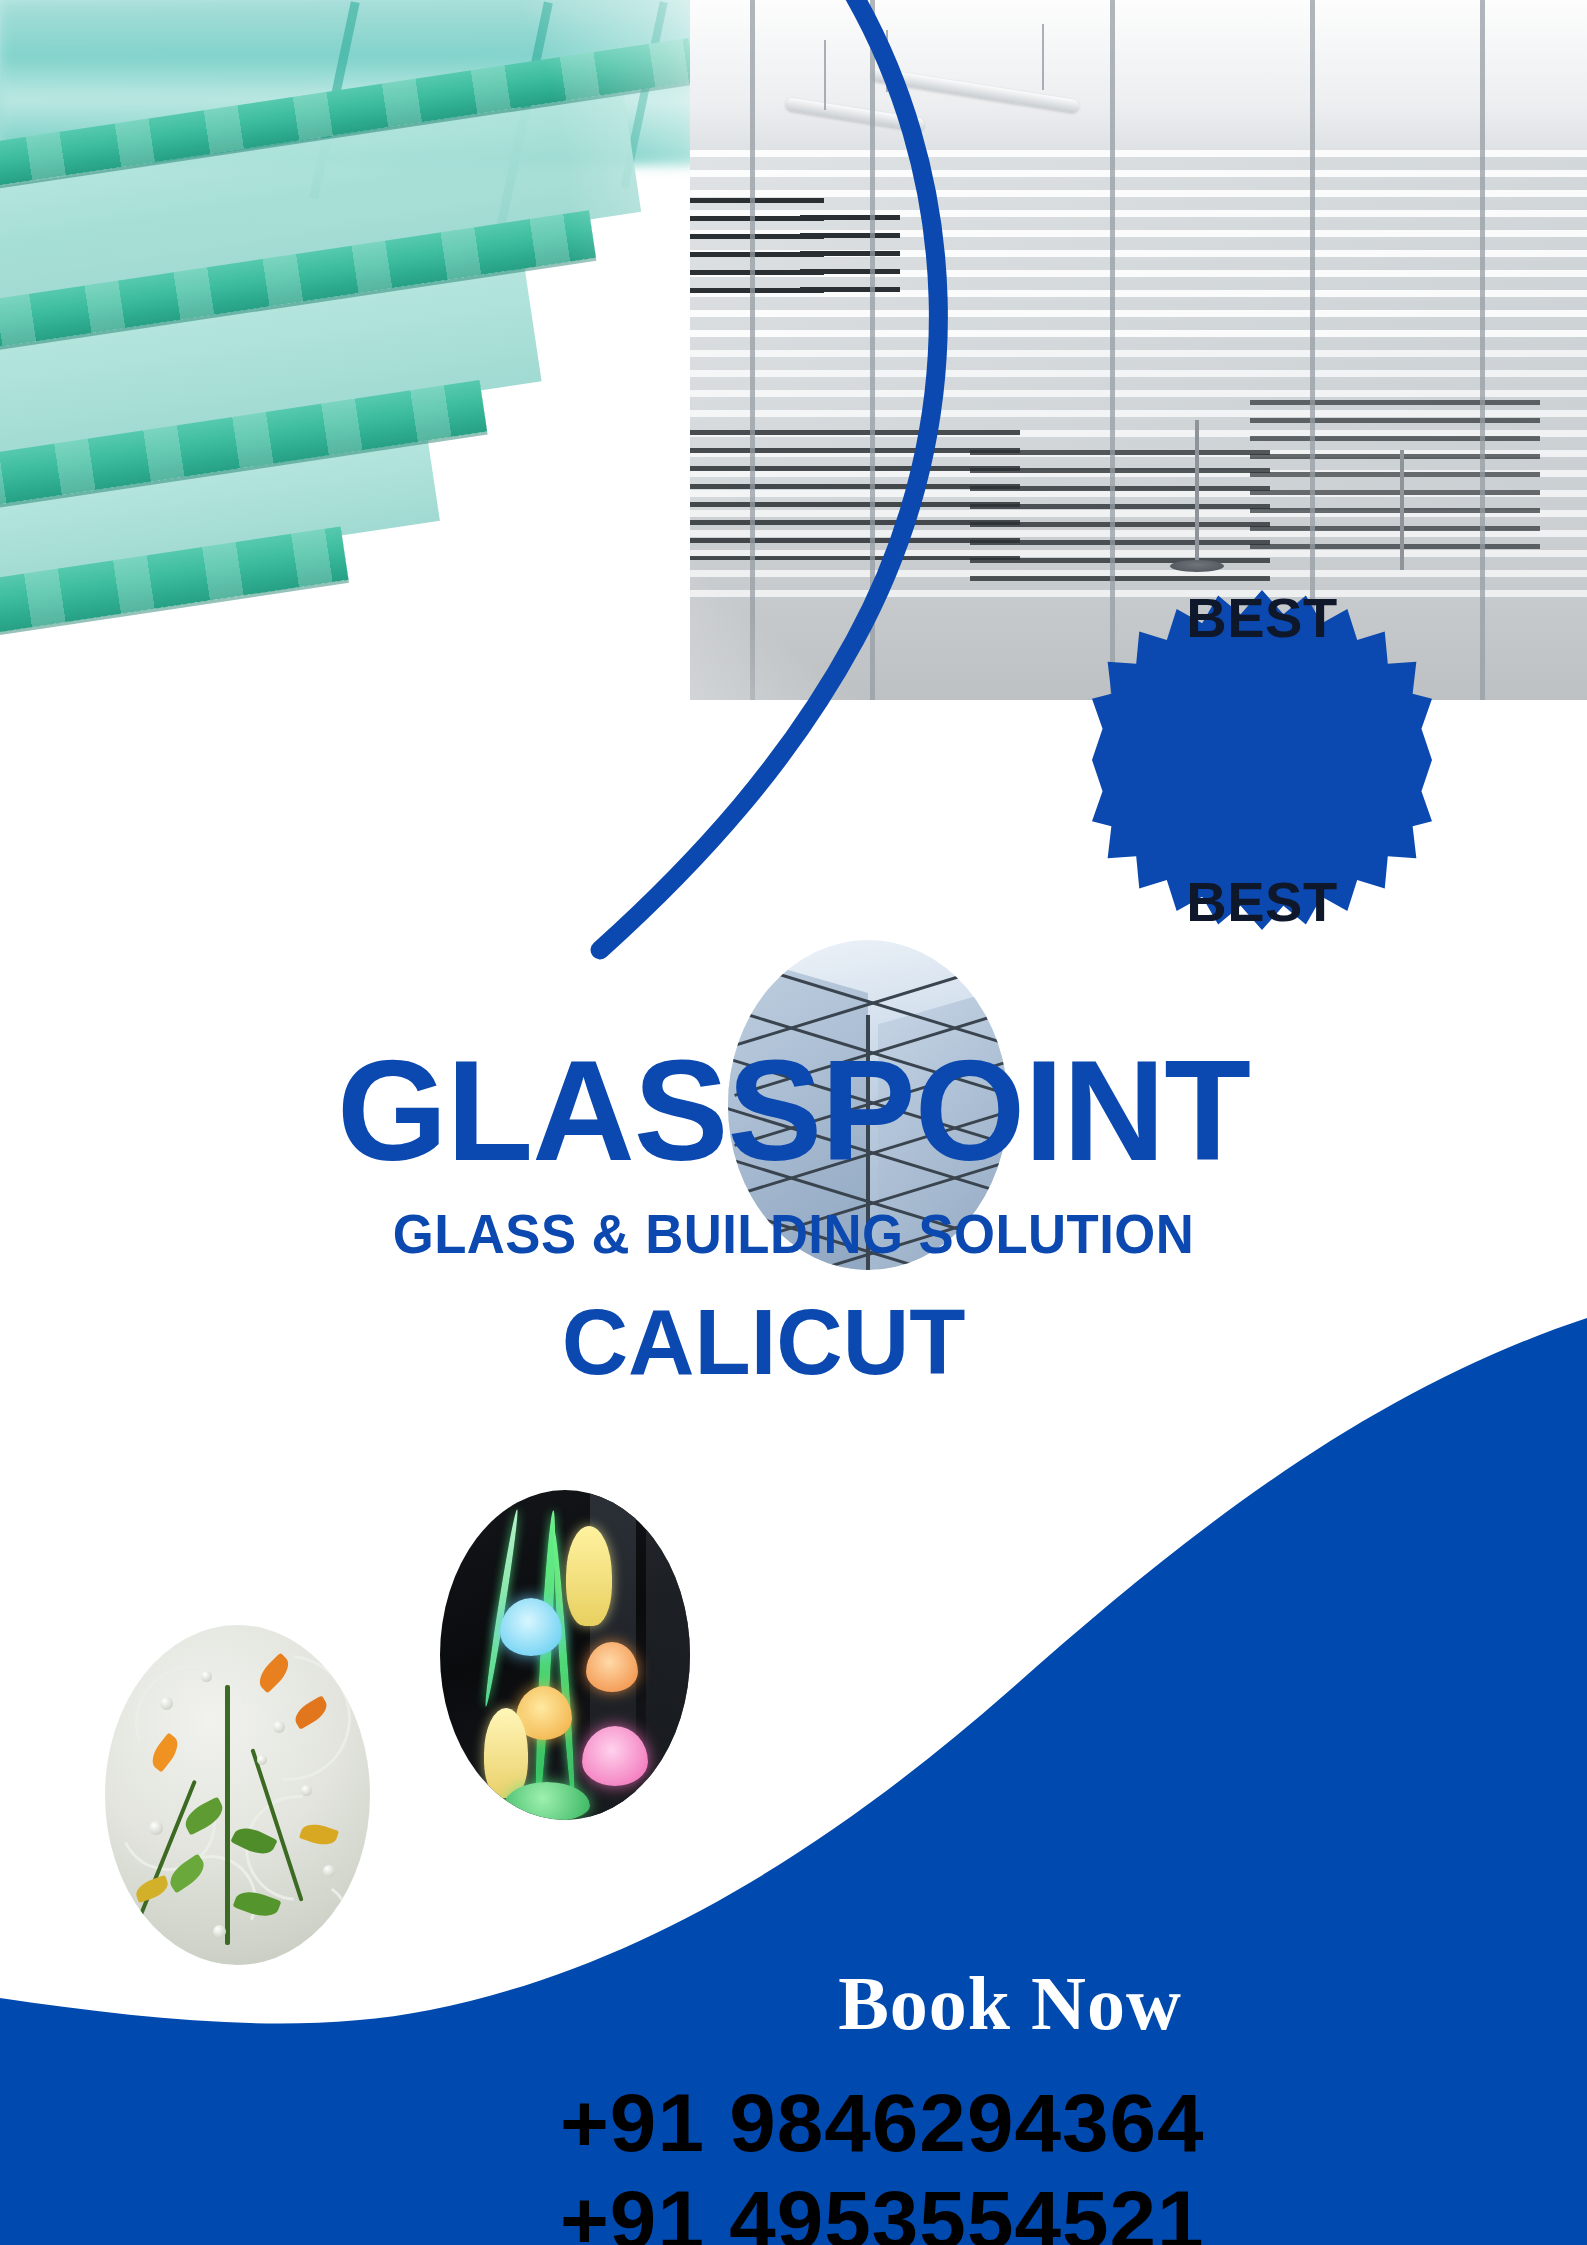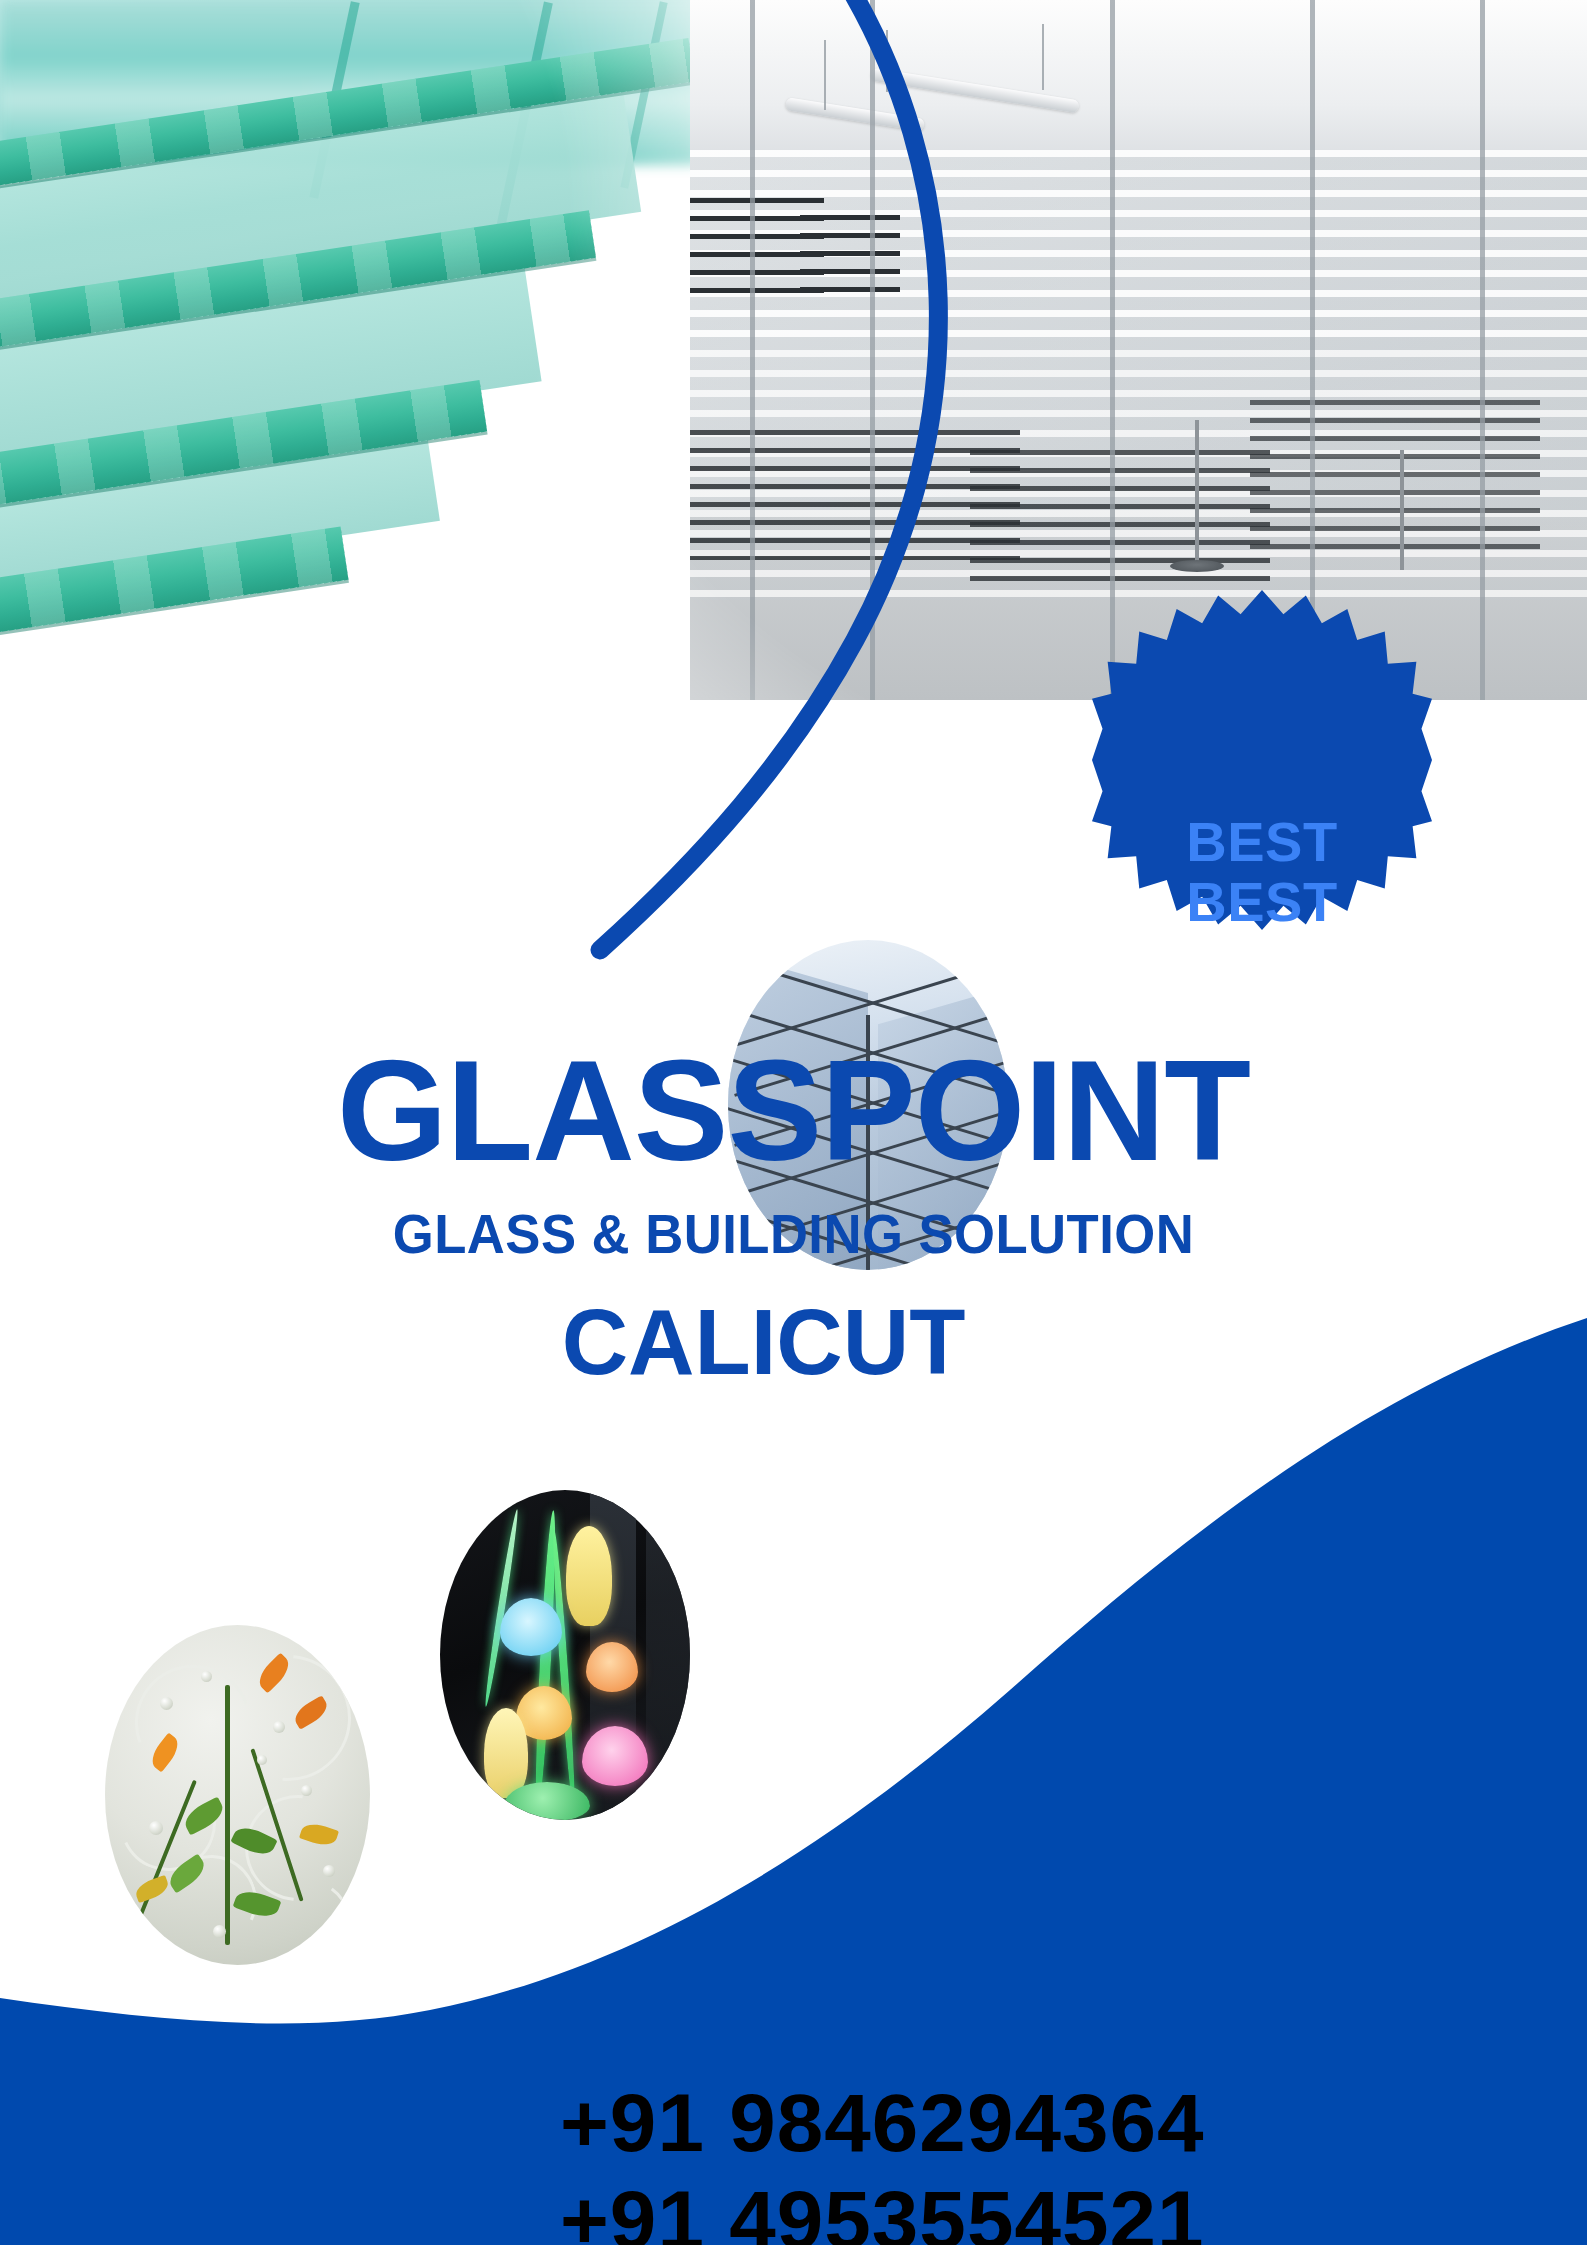--- a/index.html
+++ b/index.html
@@ -81,22 +81,22 @@
     filter:drop-shadow(0 0 5px #ffffff) drop-shadow(0 0 10px #ffffff) drop-shadow(0 0 16px rgba(255,255,255,.85));
     clip-path:polygon(
       50% 0%,56.3% 7.1%,62.9% 1.6%,67.6% 9.8%,75.1% 5.6%,78% 14.7%,86.1% 12.2%,87% 21.7%,95.4% 21.1%,94.3% 30.5%,
       100% 32%,96.9% 40.8%,100% 50%,96.9% 59.2%,100% 68%,94.3% 69.5%,95.4% 78.9%,87% 78.3%,86.1% 87.8%,78% 85.3%,
       75.1% 94.4%,67.6% 90.2%,62.9% 98.4%,56.3% 92.9%,50% 100%,43.7% 92.9%,37.1% 98.4%,32.4% 90.2%,24.9% 94.4%,
       22% 85.3%,13.9% 87.8%,13% 78.3%,4.6% 78.9%,5.7% 69.5%,0% 68%,3.1% 59.2%,0% 50%,3.1% 40.8%,0% 32%,
       5.7% 30.5%,4.6% 21.1%,13% 21.7%,13.9% 12.2%,22% 14.7%,24.9% 5.6%,32.4% 9.8%,37.1% 1.6%,43.7% 7.1%);
   }
   .badge-text{
     position:absolute;inset:0;display:flex;flex-direction:column;
-    align-items:center;justify-content:flex-end;gap:4px;
-    color:#3b82f6;font-weight:bold;letter-spacing:.5px;line-height:1;
+    align-items:center;justify-content:space-between;gap:4px;
+    color:#0f172a;font-weight:bold;letter-spacing:.5px;line-height:1;
   }
   .badge-text span{display:block;text-align:center;font-size:56px;}
 
   
   .wave-svg{position:absolute;left:0;top:0;width:1587px;height:2245px;pointer-events:none;}
 
   
   .brand{position:absolute;left:0;top:1040px;width:1587px;text-align:center;}
   .brand-name{
     color:#0b49b0;font-weight:bold;font-size:142px;line-height:1;
@@ -288,19 +288,20 @@
     <div class="bead" style="left:152px;top:130px;width:10px;height:10px;"></div>
     <div class="bead" style="left:218px;top:240px;width:12px;height:12px;"></div>
   </div>
 
   <div class="brand">
     <h1 class="brand-name">GLASSPOINT</h1>
     <h2 class="brand-sub">GLASS &amp; BUILDING SOLUTION</h2>
     <h2 class="brand-city">CALICUT</h2>
   </div>
 
+  <div class="book-now">Book Now</div>
 
   <div class="phones">
     <div class="phone">+91 9846294364</div>
     <div class="phone">+91 4953554521</div>
   </div>
 
 </div>
 
 </body></html>

